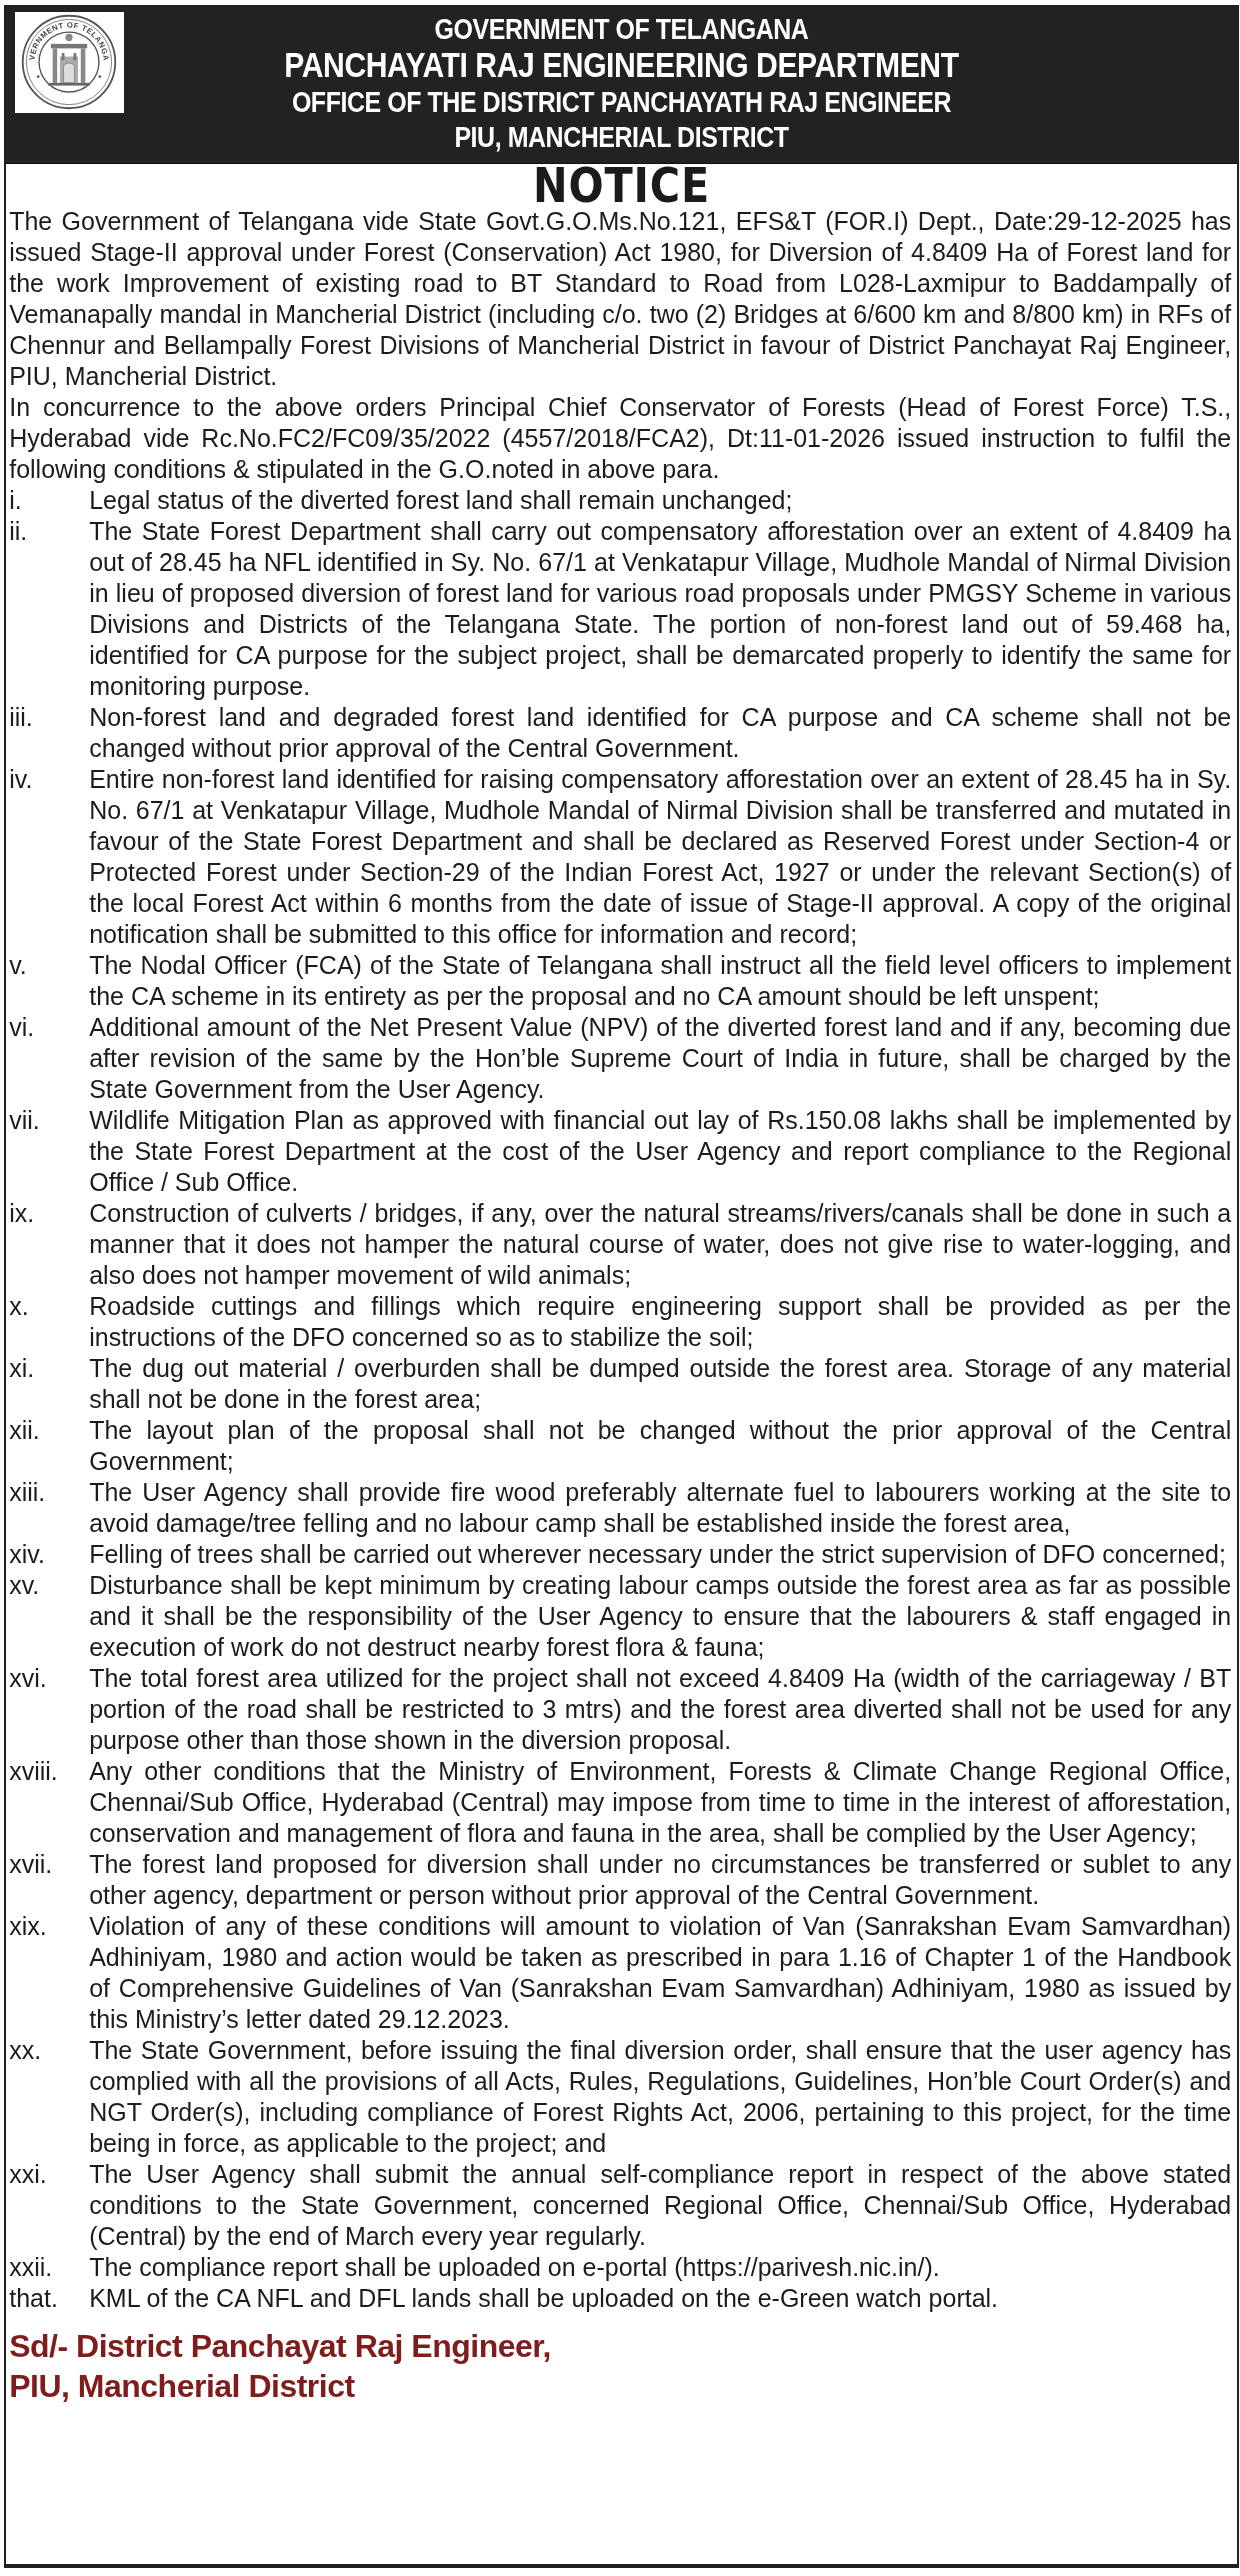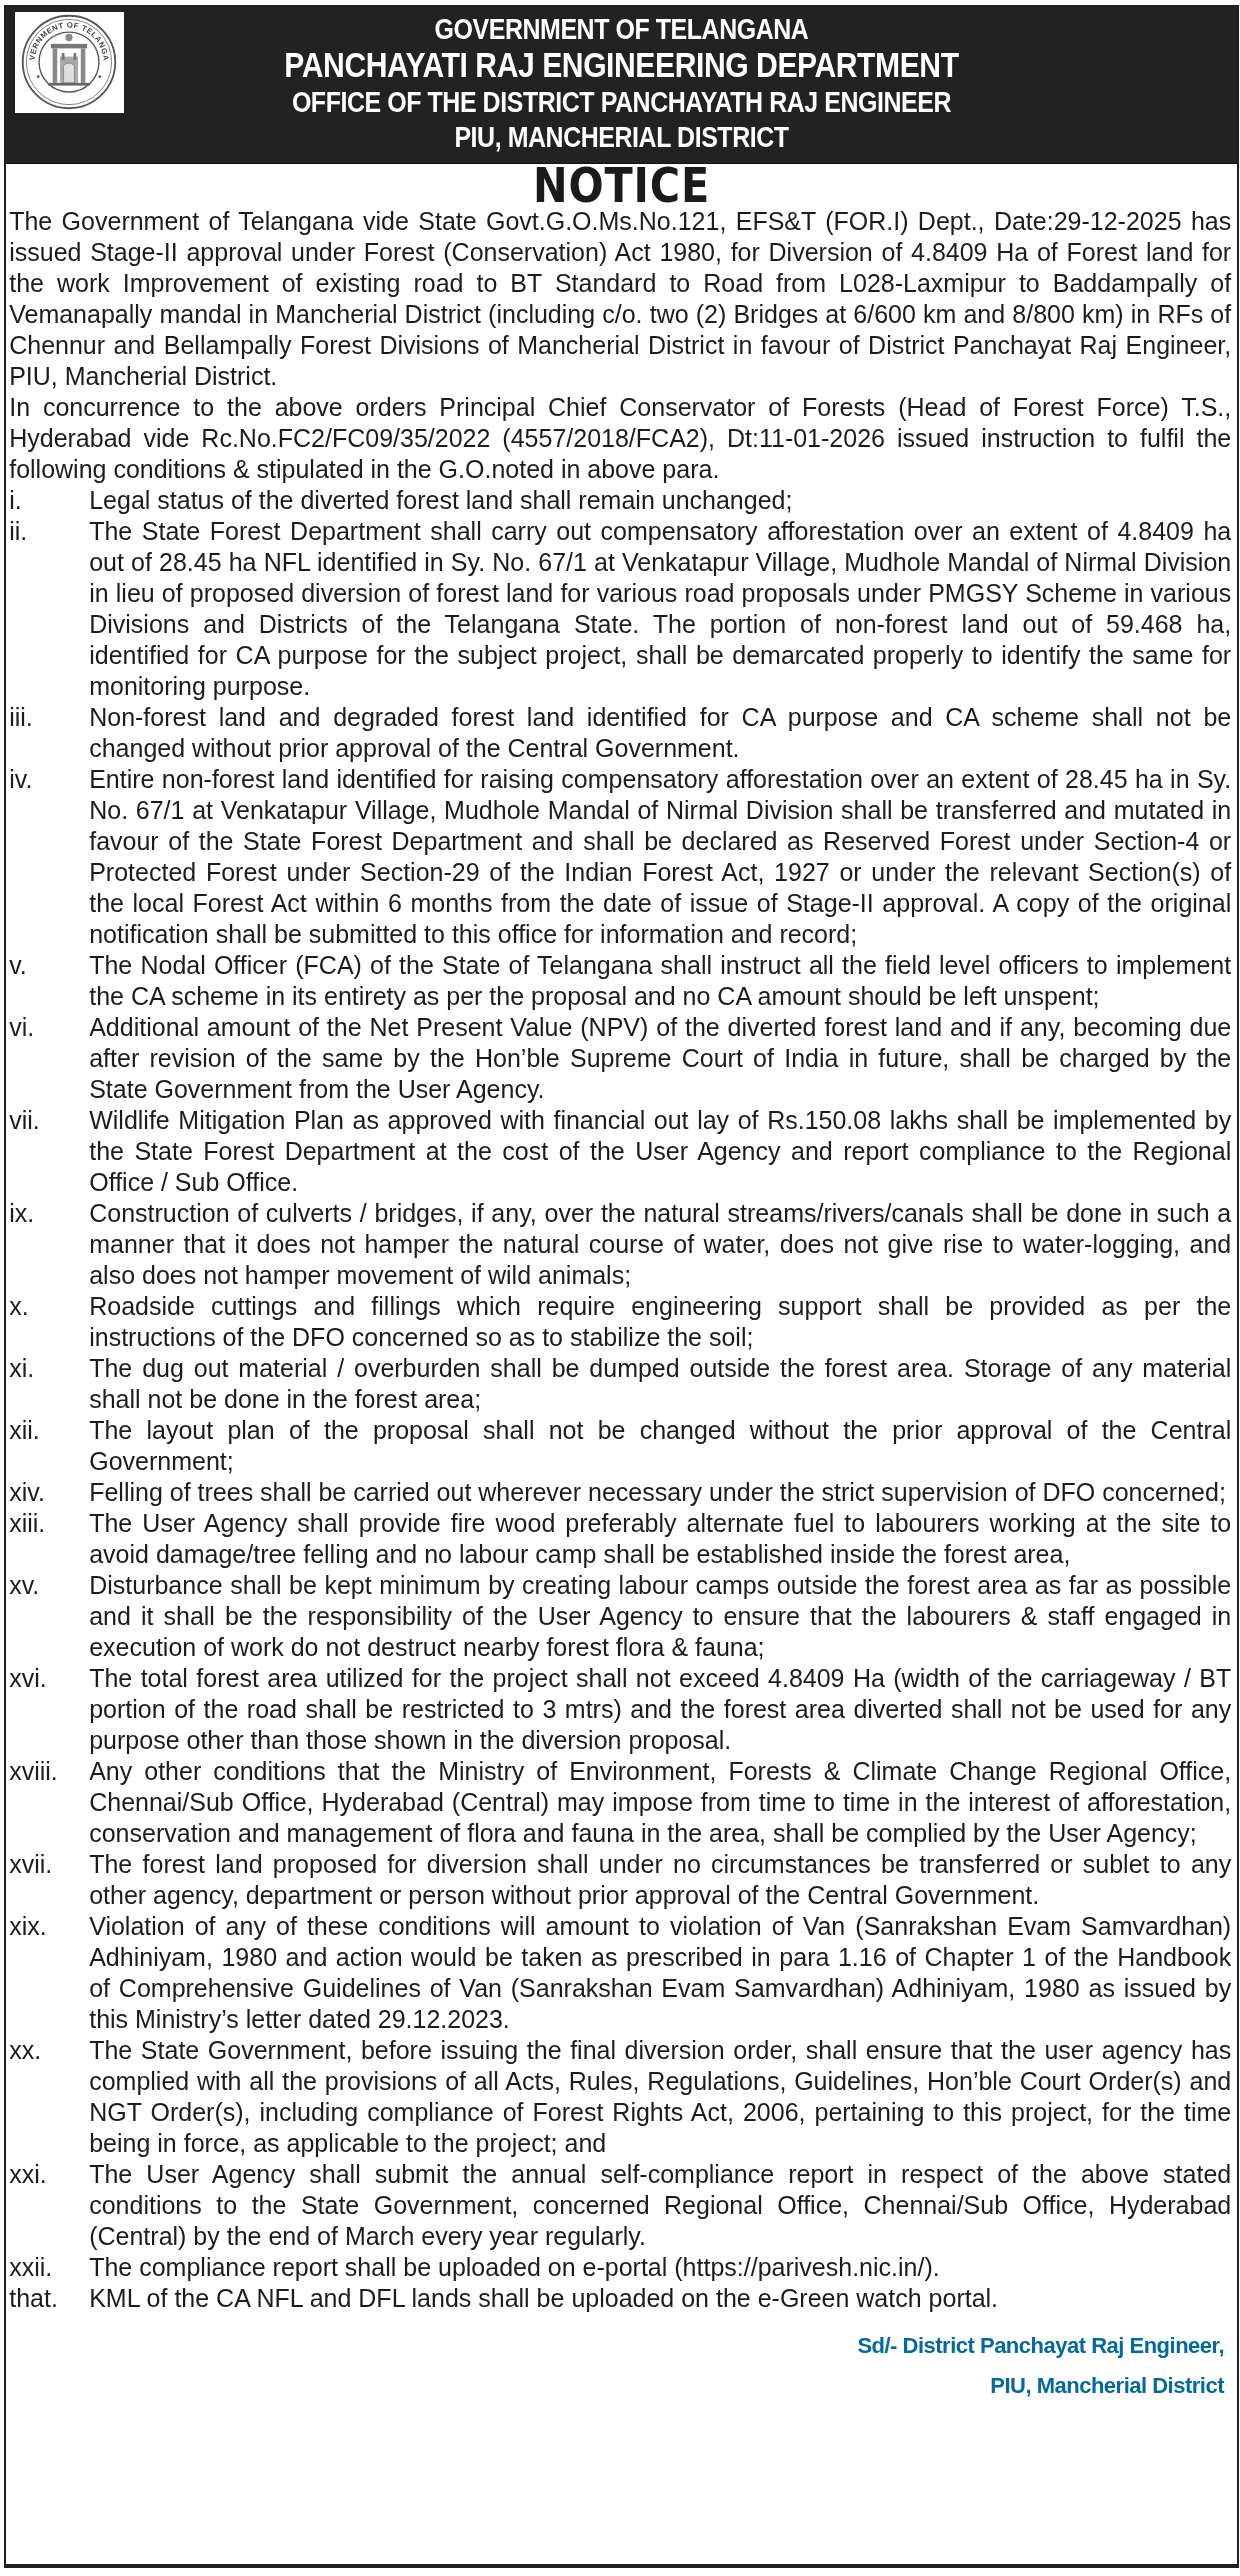--- a/index.html
+++ b/index.html
@@ -72,27 +72,27 @@
     }
     .cond-num {
       width: 80px;
       flex: 0 0 80px;
     }
     .cond-text {
       flex: 1;
       text-align: justify;
     }
     .signature {
-      text-align: right;
+      text-align: left;
       font-weight: bold;
-      font-size: 22px;
+      font-size: 32px;
       line-height: 40px;
       padding-right: 7.2px;
       margin-top: 12.7px;
-      color: #0369a1;
+      color: #7f1d1d;
       letter-spacing: -0.5px;
     }
   </style>
 </head>
 <body>
 
 <div class="notice-frame">
 
   <div class="header-banner">
     <div class="emblem-box">
@@ -173,26 +173,26 @@
       </li>
       <li class="condition">
         <span class="cond-num">xi.</span>
         <span class="cond-text">The dug out material / overburden shall be dumped outside the forest area. Storage of any material shall not be done in the forest area;</span>
       </li>
       <li class="condition">
         <span class="cond-num">xii.</span>
         <span class="cond-text">The layout plan of the proposal shall not be changed without the prior approval of the Central Government;</span>
       </li>
       <li class="condition">
+        <span class="cond-num">xiii.</span>
+        <span class="cond-text">The User Agency shall provide fire wood preferably alternate fuel to labourers working at the site to avoid damage/tree felling and no labour camp shall be established inside the forest area,</span>
+      </li>
+      <li class="condition">
         <span class="cond-num">xiv.</span>
         <span class="cond-text">Felling of trees shall be carried out wherever necessary under the strict supervision of DFO concerned;</span>
-      </li>
-      <li class="condition">
-        <span class="cond-num">xiii.</span>
-        <span class="cond-text">The User Agency shall provide fire wood preferably alternate fuel to labourers working at the site to avoid damage/tree felling and no labour camp shall be established inside the forest area,</span>
       </li>
       <li class="condition">
         <span class="cond-num">xv.</span>
         <span class="cond-text">Disturbance shall be kept minimum by creating labour camps outside the forest area as far as possible and it shall be the responsibility of the User Agency to ensure that the labourers &amp; staff engaged in execution of work do not destruct nearby forest flora &amp; fauna;</span>
       </li>
       <li class="condition">
         <span class="cond-num">xvi.</span>
         <span class="cond-text">The total forest area utilized for the project shall not exceed 4.8409 Ha (width of the carriageway / BT portion of the road shall be restricted to 3 mtrs) and the forest area diverted shall not be used for any purpose other than those shown in the diversion proposal.</span>
       </li>
       <li class="condition">

